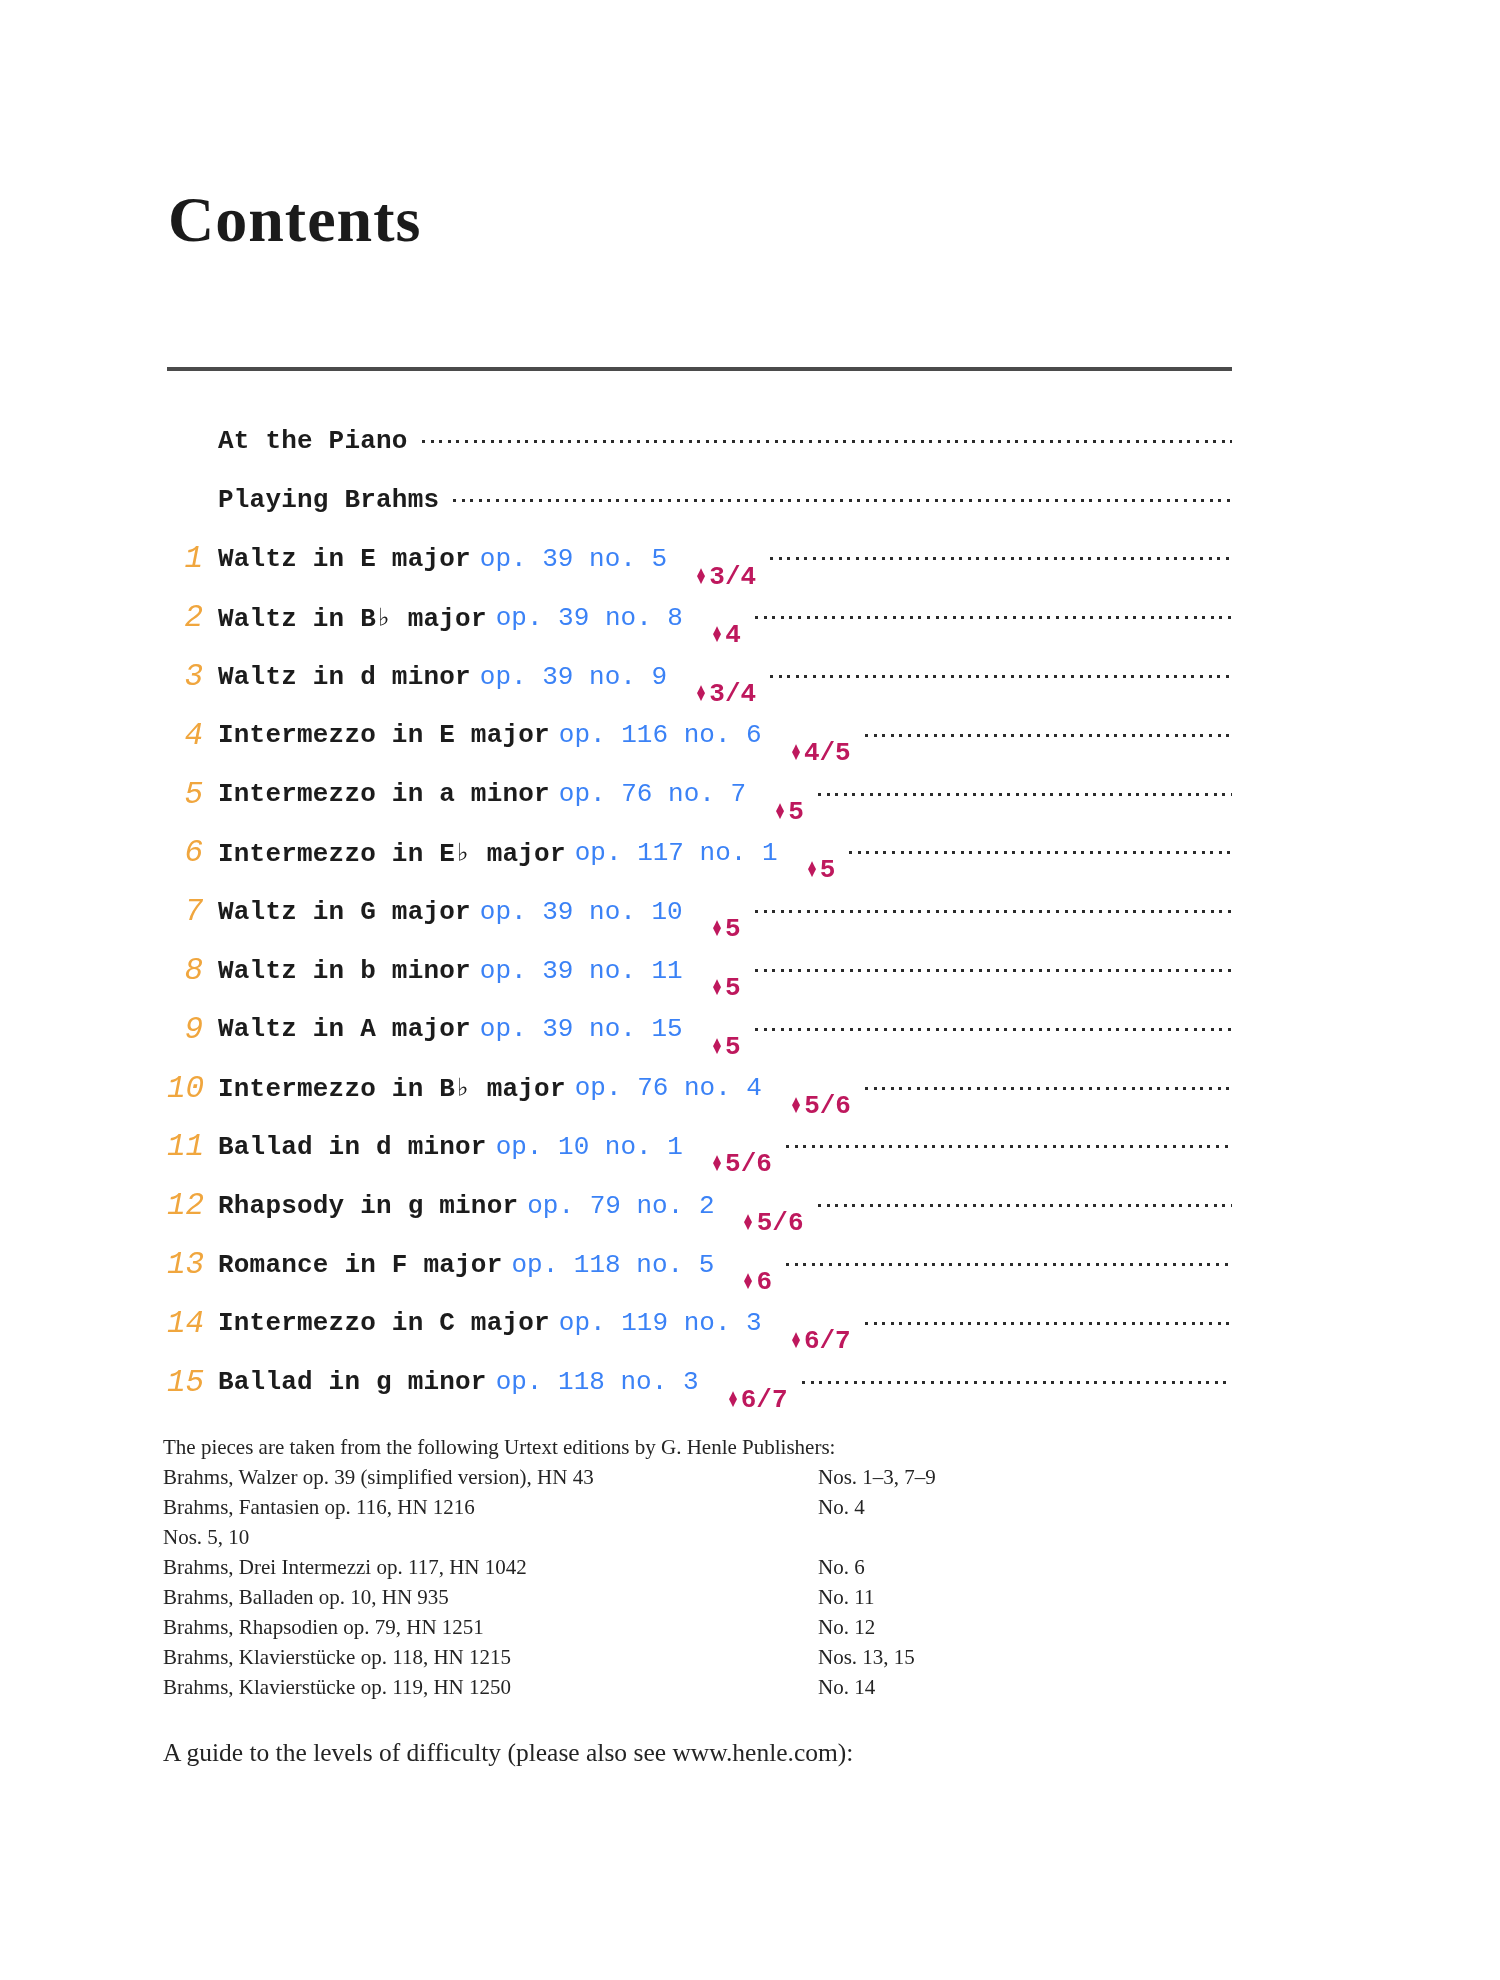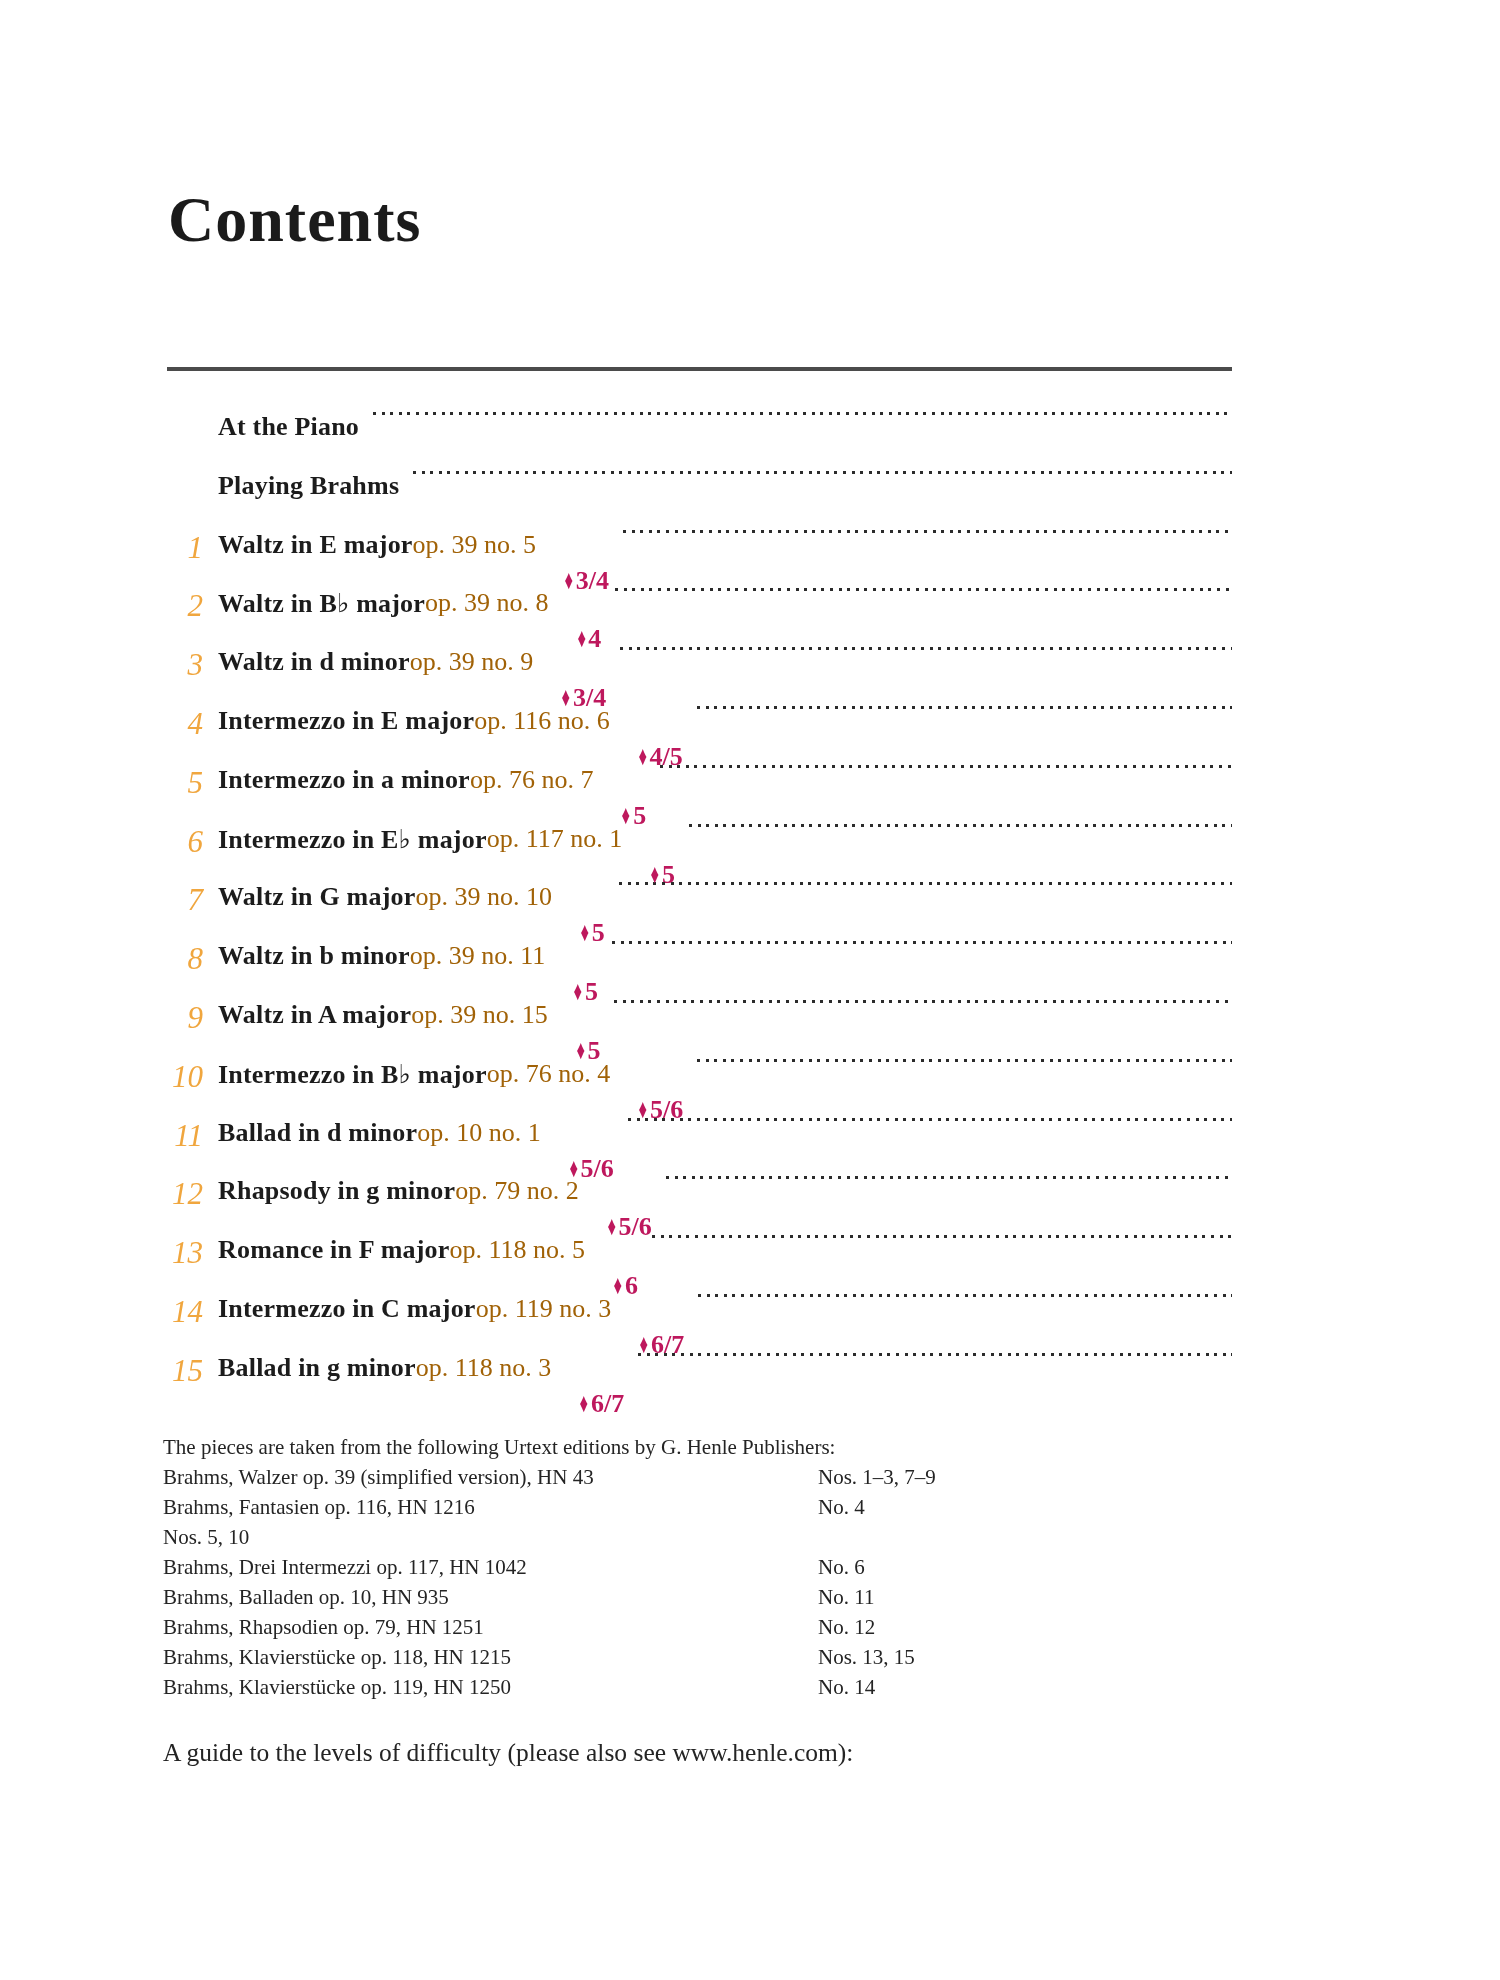--- a/index.html
+++ b/index.html
@@ -38,40 +38,41 @@
 
   
   .toc {
     position: absolute;
     left: 167px;
     top: 412px;
     width: 1213px;
   }
   .row {
     display: flex;
-    align-items: flex-start;
+    align-items: center;
     height: 58.8px;
     font-size: 26px;
     white-space: nowrap;
+    font-family: Liberation Mono, monospace;
   }
   .num {
     flex: none;
     width: 36px;
     text-align: right;
     font-style: italic;
     font-size: 31px;
     color: #F0A63E;
   }
   .ttl {
     margin-left: 15px;
     font-weight: bold;
     letter-spacing: 0.2px;
     color: #1c1c1c;
   }
-  .opus { color: #a16207; }
+  .opus { margin-left: 9px; color: #3b82f6; }
   .diff { margin-left: 26px; font-weight: bold; color: #be185d; margin-top: 35px; }
   .dia  { display: inline-block; transform: scaleX(0.62); font-size: 27px; }
   .leader {
     flex: 1;
     height: 3px;
     margin: 0 12px 0 14px;
     background-image: repeating-linear-gradient(90deg, #2b2b2b 0 3px, transparent 3px 8.6px);
   }
   .pg {
     flex: none;

